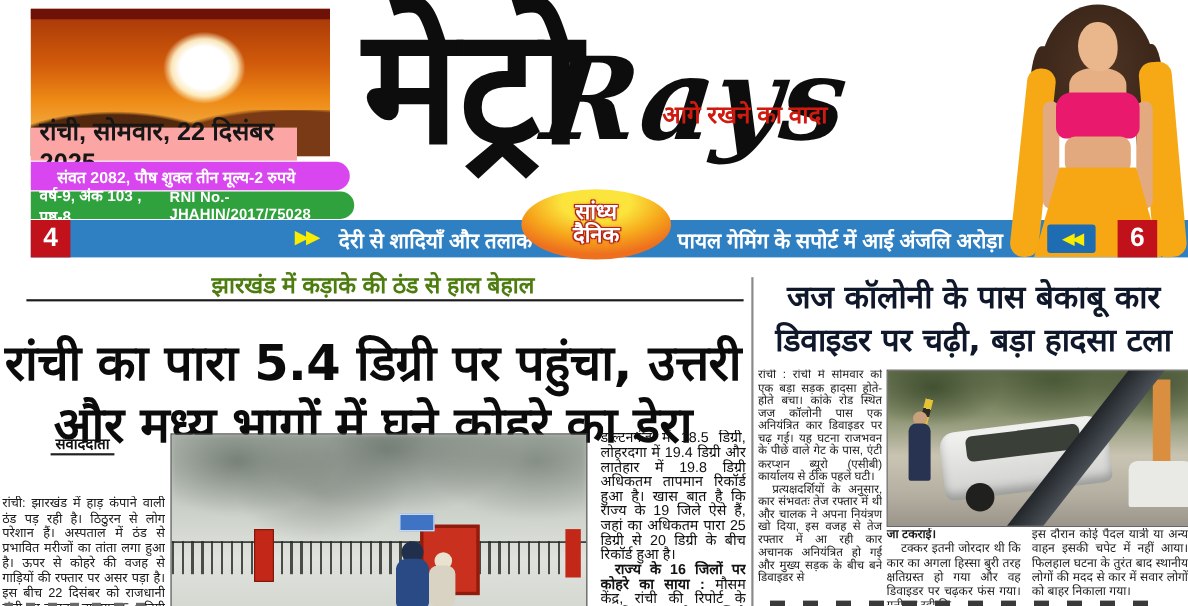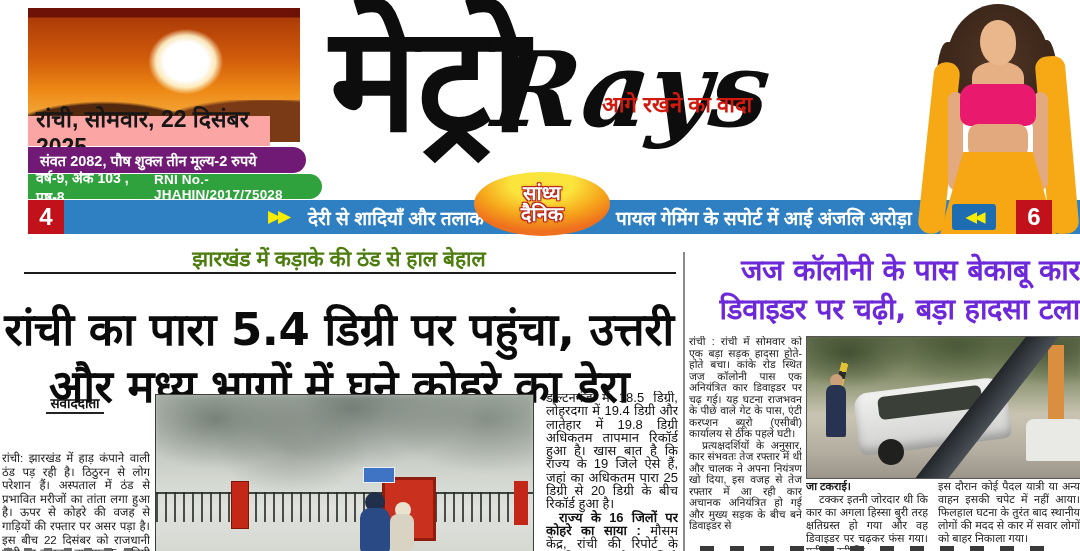--- a/index.html
+++ b/index.html
@@ -12,22 +12,22 @@
     background:
       linear-gradient(180deg,#6e1208 0,#6e1208 9px,rgba(110,18,8,0) 10px),
       radial-gradient(48px 42px at 58% 40%,#ffffff 0 46%,rgba(255,246,205,.9) 62%,rgba(255,246,205,0) 78%),
       linear-gradient(180deg,#a33407 0%,#d25c0b 38%,#ee8a16 62%,#f2a73b 80%,#c97b3a 100%);}
   .hills{left:0;bottom:0;width:100%;height:42px;
     background:
       radial-gradient(190px 78px at 28% 118%,#52290f 0 58%,rgba(82,41,15,0) 62%),
       radial-gradient(240px 92px at 88% 130%,#7a3a16 0 58%,rgba(122,58,22,0) 62%);}
   .date-strip{left:28px;top:116px;width:234px;height:30px;background:#fca5a5;
     display:flex;align-items:center;padding-left:8px;font-size:23px;font-weight:700;color:#161616;}
-  .strip-red{left:28px;top:147px;width:266px;height:26px;background:#701a75;border-radius:0 13px 13px 0;
-    display:flex;align-items:center;padding-left:12px;font-size:14.5px;font-weight:700;color:#fff;}
+  .strip-red{left:28px;top:147px;width:266px;height:26px;background:#d946ef;border-radius:0 13px 13px 0;
+    display:flex;align-items:center;padding-left:24px;font-size:14.5px;font-weight:700;color:#fff;}
   .strip-green{left:28px;top:174px;width:286px;height:25px;background:#2fa13d;border-radius:0 13px 13px 0;
     display:flex;align-items:center;padding-left:8px;font-size:14px;font-weight:700;color:#fff;}
   .strip-green b{font-size:13.5px;letter-spacing:.2px;}
 
   
   .masthead-hi{left:330px;top:-12px;font-size:146px;line-height:1.25;font-weight:700;color:#0d0d0d;
     font-family:"DejaVu Sans",sans-serif;}
   .masthead-en{left:494px;top:28px;font-size:104px;line-height:1.2;font-weight:700;font-style:italic;
     font-family:"DejaVu Serif",serif;color:#0d0d0d;transform:skewX(-6deg);}
   .tagline{left:602px;top:88px;font-size:22px;font-weight:700;color:#d11a0f;}
@@ -99,21 +99,21 @@
   .f-postA{left:20%;top:55%;width:16px;height:46px;background:#c22717;border:1px solid #7c1508;}
   .f-gate{left:60%;top:52%;width:48px;height:58px;background:#c9301d;border:3px solid #8f1c0c;}
   .f-postB{left:95%;top:55%;width:14px;height:44px;background:#c22717;}
   .f-sign{left:55%;top:46%;width:30px;height:14px;background:#3f74c4;border:1px solid #e8eefc;}
   .f-rider{left:54%;top:72%;width:30px;height:44px;background:#2a4a86;border-radius:10px 10px 4px 4px;}
   .f-helm{left:55.5%;top:62%;width:20px;height:20px;background:#20304c;border-radius:50%;}
   .f-rider2{left:62%;top:76%;width:24px;height:38px;background:#d8d3c2;border-radius:8px;}
   .f-helm2{left:63.5%;top:68%;width:16px;height:16px;background:#e8e2cf;border-radius:50%;}
 
   
-  .s2h{left:690px;width:390px;text-align:right;font-size:29px;font-weight:800;color:#6d28d9;
+  .s2h{left:690px;width:390px;text-align:center;font-size:29px;font-weight:800;color:#0f172a;
     font-family:"DejaVu Sans",sans-serif;letter-spacing:-.3px;}
   .s2h1{top:249px;} .s2h2{top:288px;}
   .divider-v{left:683px;top:252px;width:2px;height:299px;background:#8a8a8a;}
   .s2{font-size:10.6px;line-height:11.5px;text-align:justify;color:#1a1a1a;font-weight:500;}
   .s2-col1{left:689px;top:336px;width:113px;height:215px;overflow:hidden;}
   .s2-col2{left:806px;top:480px;width:122px;height:70px;overflow:hidden;font-size:11px;line-height:13px;}
   .s2-col3{left:938px;top:480px;width:142px;height:70px;overflow:hidden;font-size:11px;line-height:13px;}
 
   
   .car-photo{left:806px;top:336px;width:274px;height:141px;border:1px solid #555;overflow:hidden;

